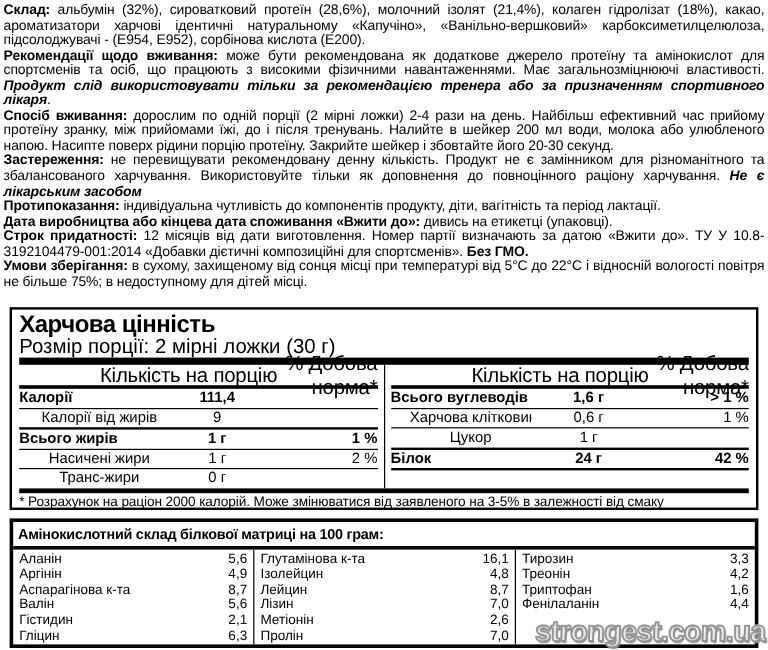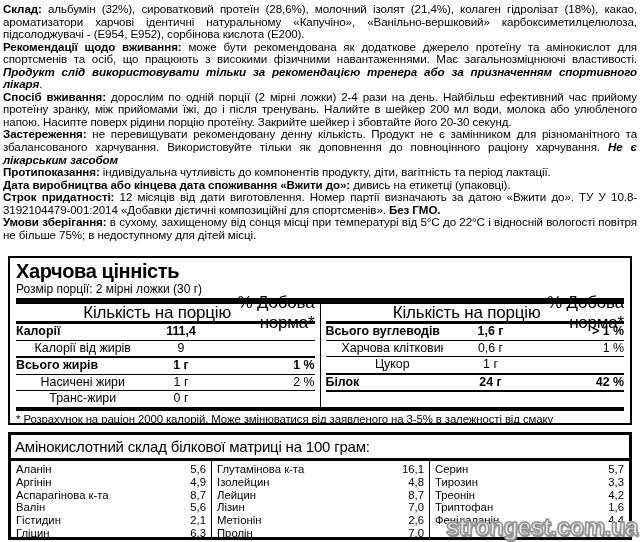--- a/index.html
+++ b/index.html
@@ -14,21 +14,21 @@
   .b{font-weight:bold;}
   .bi{font-weight:bold;font-style:italic;}
   .n{}
   
   .nutri-box{
     position:absolute;left:8px;right:8px;top:256px;height:169px;
     border:2px solid #000;box-sizing:border-box;
     padding:2px 6px 0 6px;background:#fff;
   }
   .nutri-title{font-size:20px;font-weight:bold;letter-spacing:-0.4px;line-height:22px;}
-  .nutri-serving{font-size:12px;line-height:14px;margin-top:0;}
+  .nutri-serving{font-size:17px;line-height:14px;margin-top:0;}
   .bar{height:6px;background:#000;margin-top:2px;}
   .bar2{height:4px;background:#000;}
   .halves{display:flex;align-items:stretch;}
   .half{flex:1;min-width:0;}
   .vdivider{width:1px;background:#000;margin:0 5px;}
   .nheader{display:flex;font-size:17px;letter-spacing:-0.2px;height:17px;align-items:center;}
   .nheader .h-qty{width:215px;text-align:right;}
   .nheader .h-dv{flex:1;text-align:right;}
   .nrow{display:grid;grid-template-columns:1fr 95px 86px;font-size:12.4px;height:15.5px;line-height:15px;align-items:center;}
   .nrow .c-name{white-space:nowrap;overflow:hidden;}
@@ -40,21 +40,21 @@
   .rule-medium{border-top:2px solid #000;}
   .rule-thin{border-top:1px solid #000;}
   .bb-medium{border-bottom:2px solid #000;}
   .footnote{font-size:11.4px;line-height:13px;padding:2px 0 2px 0;letter-spacing:-0.1px;}
   
   .amino-box{
     position:absolute;left:8px;right:8px;top:432px;height:108px;
     border:3px solid #000;box-sizing:border-box;background:#fff;
   }
   .amino-title{
-    font-size:15px;font-weight:normal;letter-spacing:-0.2px;
+    font-size:12px;font-weight:bold;letter-spacing:-0.2px;
     padding:3px 4px 3px 4px;border-bottom:3px solid #000;
   }
   .amino-cols{display:flex;align-items:stretch;height:79px;}
   .amino-col{padding:2px 5px 0 5px;box-sizing:border-box;}
   .amino-col.c1{width:200px;}
   .amino-col.c2{width:218px;border-left:1px solid #000;}
   .amino-col.c3{flex:1;border-left:1px solid #000;}
   .arow{display:flex;justify-content:space-between;font-size:11.3px;line-height:12.8px;white-space:nowrap;align-items:flex-end;}
   
   .watermark{
@@ -202,24 +202,20 @@
           <span>Метіонін</span>
           <span>2,6</span>
         </div>
         <div class="arow">
           <span>Пролін</span>
           <span>7,0</span>
         </div>
       </div>
     <div class="amino-col c3">
         <div class="arow">
-          <span>Серин</span>
-          <span>5,7</span>
-        </div>
-        <div class="arow">
           <span>Тирозин</span>
           <span>3,3</span>
         </div>
         <div class="arow">
           <span>Треонін</span>
           <span>4,2</span>
         </div>
         <div class="arow">
           <span>Триптофан</span>
           <span>1,6</span>

